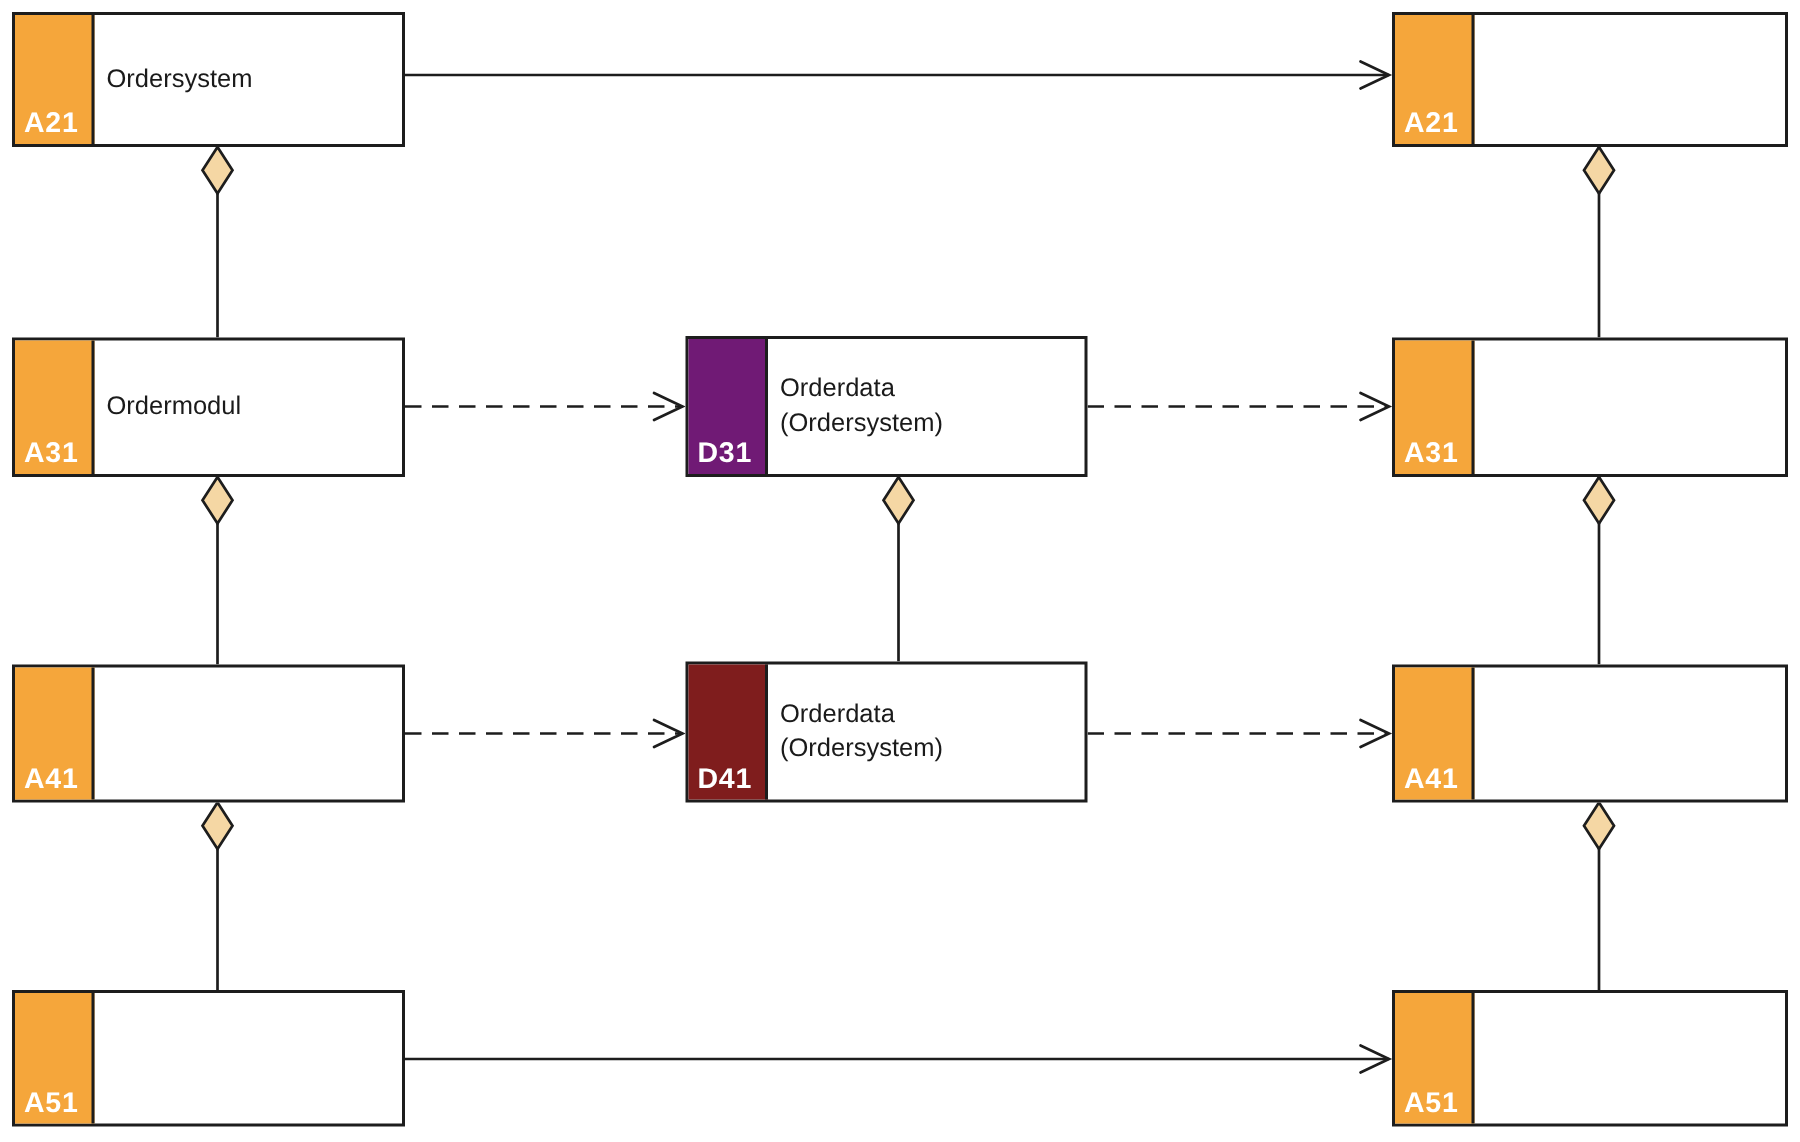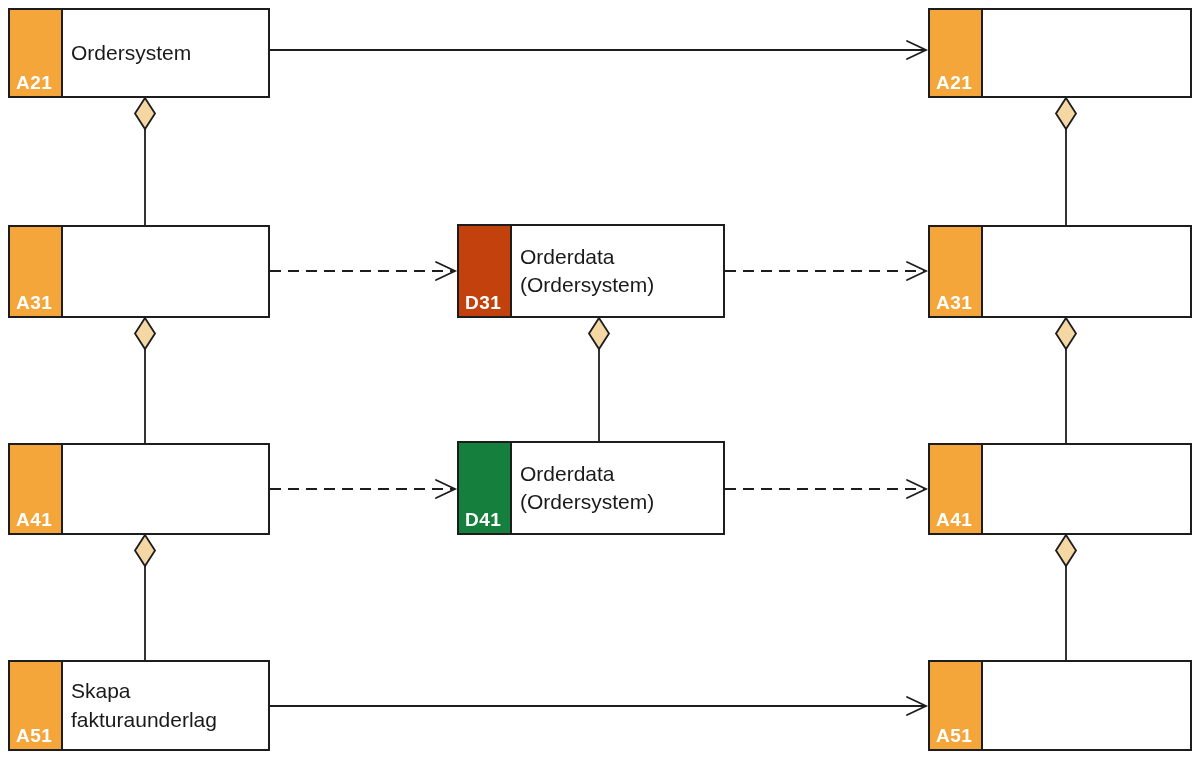--- a/index.html
+++ b/index.html
@@ -46,21 +46,21 @@
     font-weight: bold;
     font-size: 19px;
     letter-spacing: 0.5px;
   }
   .label {
     flex: 1 1 auto;
     display: flex;
     align-items: center;
     padding-left: 8px;
     padding-right: 16px;
-    font-size: 21px;
+    font-size: 17px;
     line-height: 1.35;
     color: #1a1a1a;
     white-space: pre-line;
   }
   .edge-line {
     stroke: #1d1d1d;
     stroke-width: 1.8;
     fill: none;
   }
   .edge-head {
@@ -141,54 +141,54 @@
     </div>
     <div class="node" style="left: 928px; top: 8px; width: 264px; height: 90px;">
       <div class="tab" style="background: rgb(245, 166, 59);">
         <span class="code">A21</span>
       </div>
     </div>
     <div class="node" style="left: 8px; top: 225px; width: 262px; height: 93px;">
       <div class="tab" style="background: rgb(245, 166, 59);">
         <span class="code">A31</span>
       </div>
+      <div class="label">Ordermodul</div>
     </div>
     <div class="node" style="left: 457px; top: 224px; width: 268px; height: 94px;">
-      <div class="tab" style="background: #c2410c;">
+      <div class="tab" style="background: #701a75;">
         <span class="code">D31</span>
       </div>
       <div class="label">Orderdata
 (Ordersystem)</div>
     </div>
     <div class="node" style="left: 928px; top: 225px; width: 264px; height: 93px;">
       <div class="tab" style="background: rgb(245, 166, 59);">
         <span class="code">A31</span>
       </div>
     </div>
     <div class="node" style="left: 8px; top: 443px; width: 262px; height: 92px;">
       <div class="tab" style="background: rgb(245, 166, 59);">
         <span class="code">A41</span>
       </div>
     </div>
     <div class="node" style="left: 457px; top: 441px; width: 268px; height: 94px;">
-      <div class="tab" style="background: #15803d;">
+      <div class="tab" style="background: #7f1d1d;">
         <span class="code">D41</span>
       </div>
       <div class="label">Orderdata
 (Ordersystem)</div>
     </div>
     <div class="node" style="left: 928px; top: 443px; width: 264px; height: 92px;">
       <div class="tab" style="background: rgb(245, 166, 59);">
         <span class="code">A41</span>
       </div>
     </div>
     <div class="node" style="left: 8px; top: 660px; width: 262px; height: 91px;">
       <div class="tab" style="background: rgb(245, 166, 59);">
         <span class="code">A51</span>
       </div>
-      <div class="label">Skapa fakturaunderlag</div>
     </div>
     <div class="node" style="left: 928px; top: 660px; width: 264px; height: 91px;">
       <div class="tab" style="background: rgb(245, 166, 59);">
         <span class="code">A51</span>
       </div>
     </div>
   </div>
 
 </body></html>

